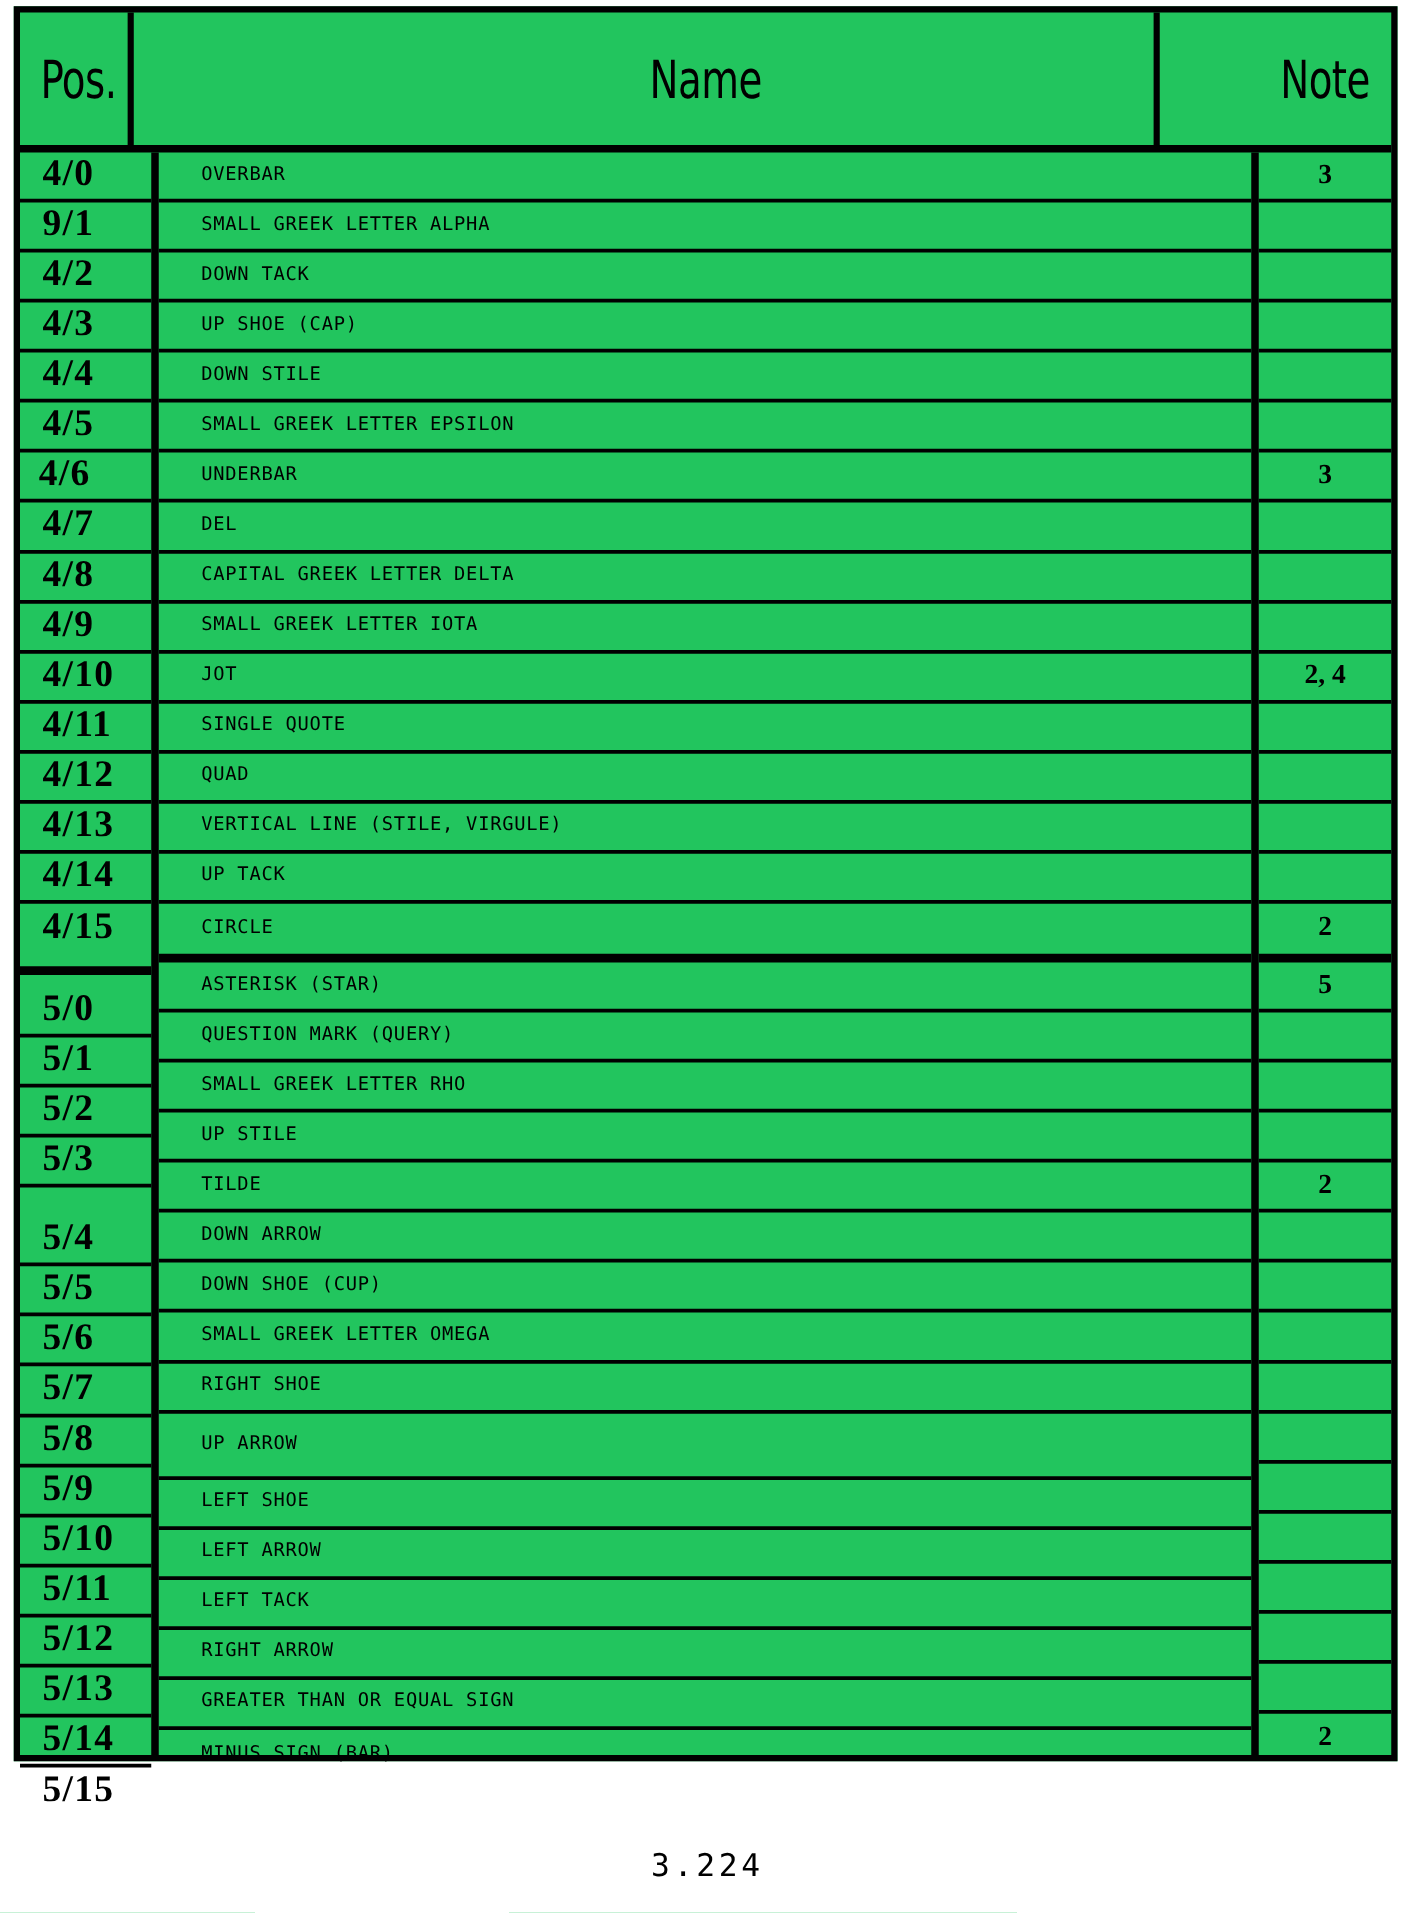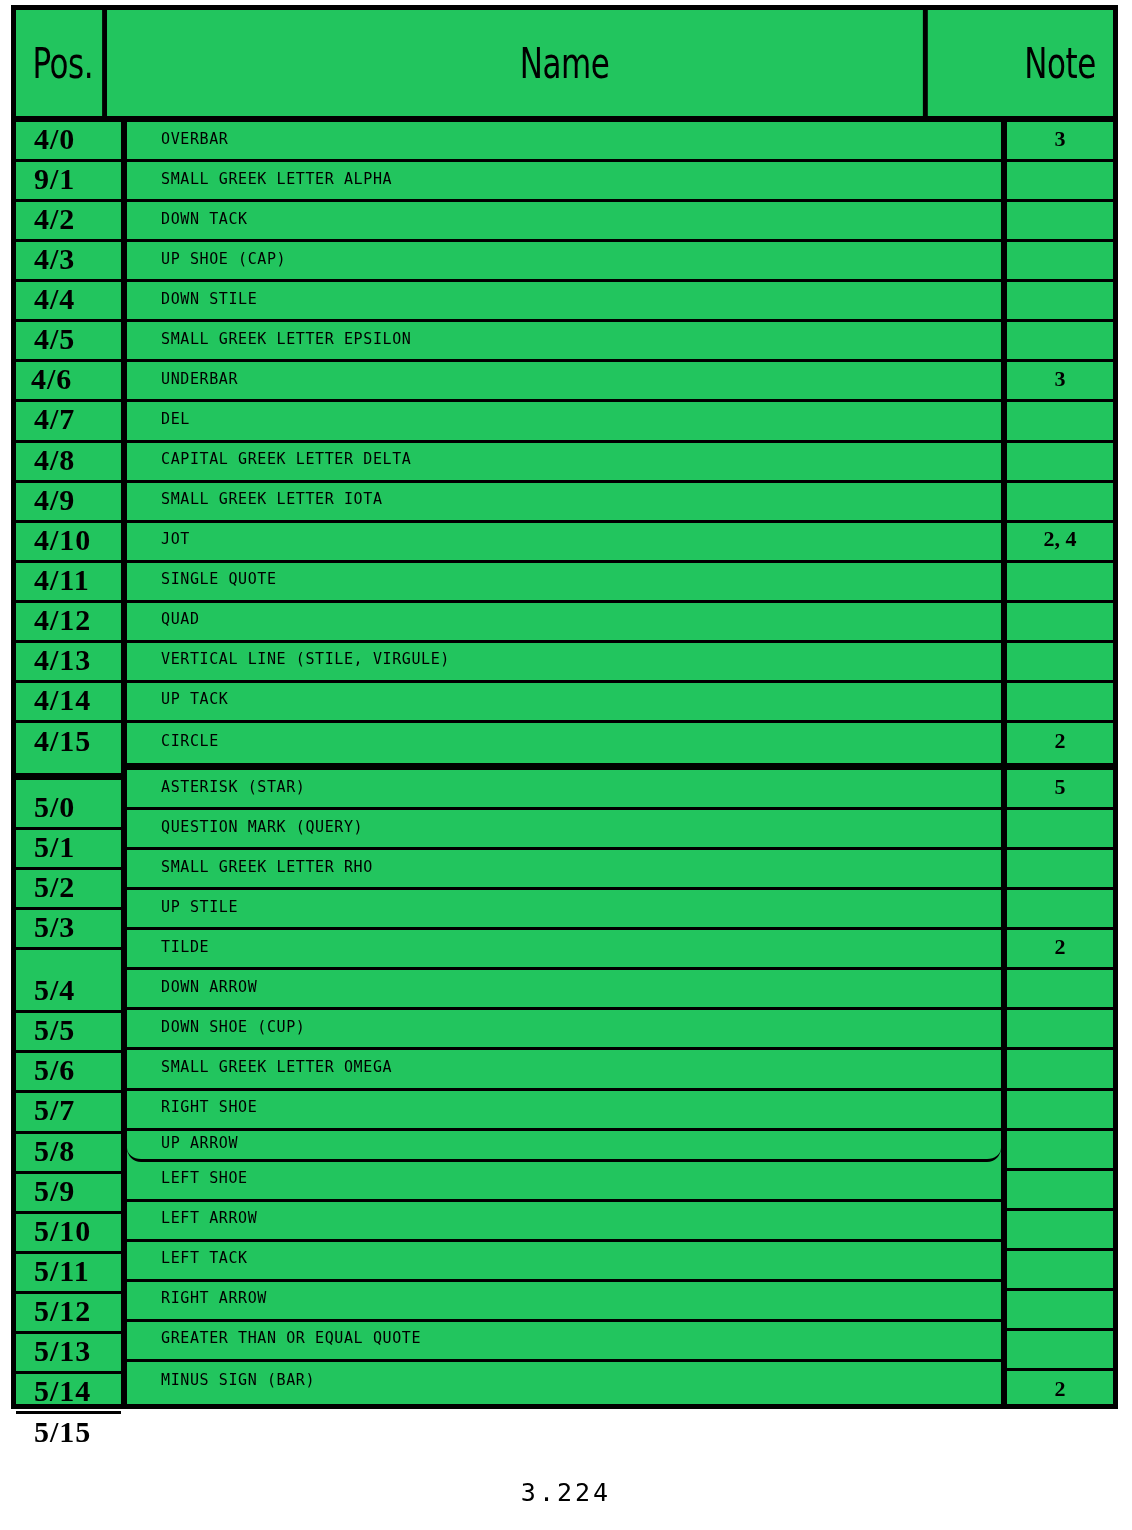--- a/index.html
+++ b/index.html
@@ -213,26 +213,26 @@
         <div class="block block-1" style="height: 641px;">
           <div class="cell" style="height: 40.0625px;">ASTERISK (STAR)</div>
           <div class="cell" style="height: 40.0625px;">QUESTION MARK (QUERY)</div>
           <div class="cell" style="height: 40.0625px;">SMALL GREEK LETTER RHO</div>
           <div class="cell" style="height: 40.0625px;">UP STILE</div>
           <div class="cell" style="height: 40.0625px;">TILDE</div>
           <div class="cell" style="height: 40.0625px;">DOWN ARROW</div>
           <div class="cell" style="height: 40.0625px;">DOWN SHOE (CUP)</div>
           <div class="cell" style="height: 40.0625px;">SMALL GREEK LETTER OMEGA</div>
           <div class="cell" style="height: 40.0625px;">RIGHT SHOE</div>
-          <div class="cell" style="height: 31px; border-radius: 14px;">UP ARROW</div>
+          <div class="cell" style="height: 53px;">UP ARROW</div>
           <div class="cell" style="height: 40.0625px;">LEFT SHOE</div>
           <div class="cell" style="height: 40.0625px;">LEFT ARROW</div>
           <div class="cell" style="height: 40.0625px;">LEFT TACK</div>
           <div class="cell" style="height: 40.0625px;">RIGHT ARROW</div>
-          <div class="cell" style="height: 40.0625px;">GREATER THAN OR EQUAL QUOTE</div>
+          <div class="cell" style="height: 40.0625px;">GREATER THAN OR EQUAL SIGN</div>
           <div class="cell" style="height: 40.0625px;">MINUS SIGN (BAR)</div>
         </div>
       </div>
     <div class="column col-note" id="stack-note">
         <div class="block block-0" style="height: 641px;">
           <div class="cell" style="height: 40.0625px;">3</div>
           <div class="cell" style="height: 40.0625px;"></div>
           <div class="cell" style="height: 40.0625px;"></div>
           <div class="cell" style="height: 40.0625px;"></div>
           <div class="cell" style="height: 40.0625px;"></div>

